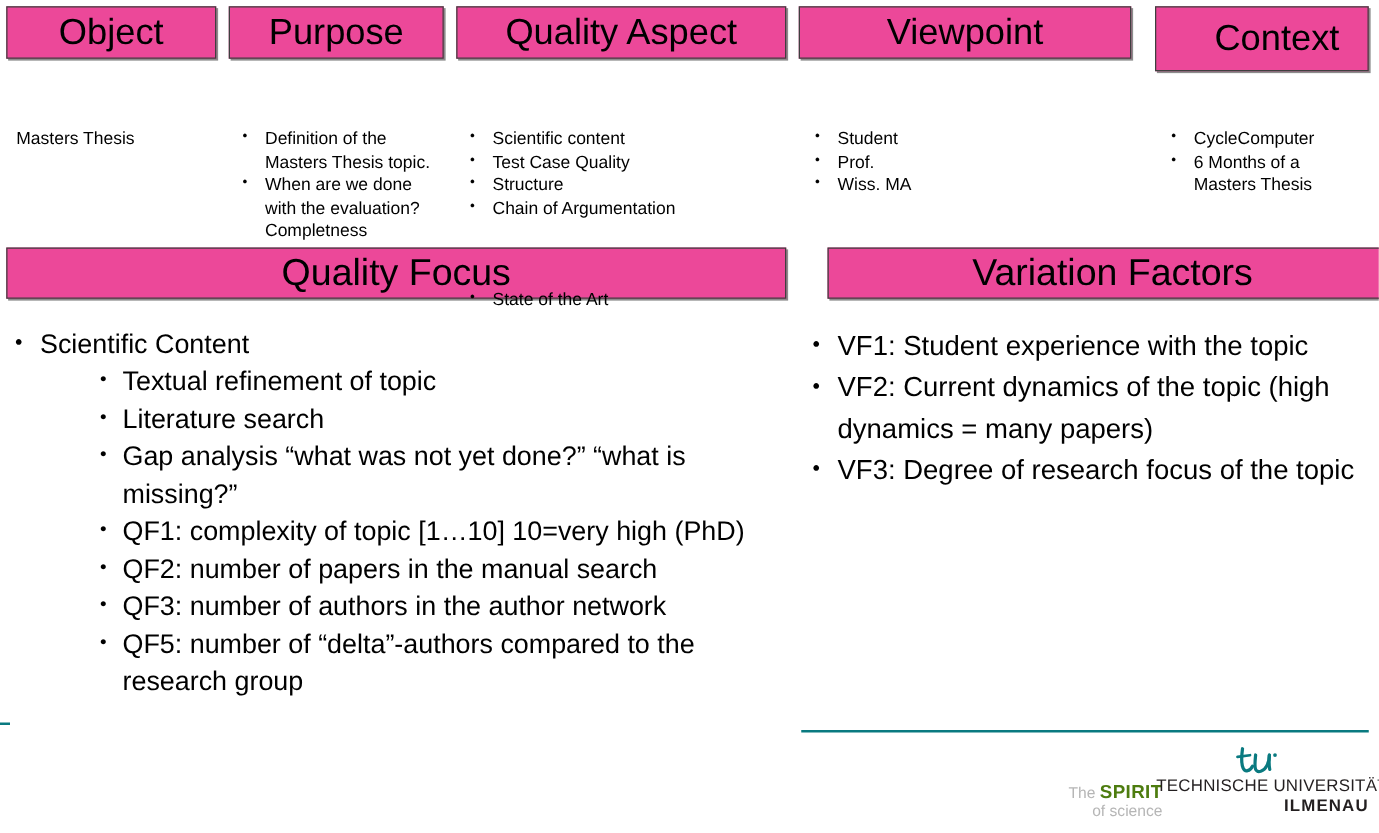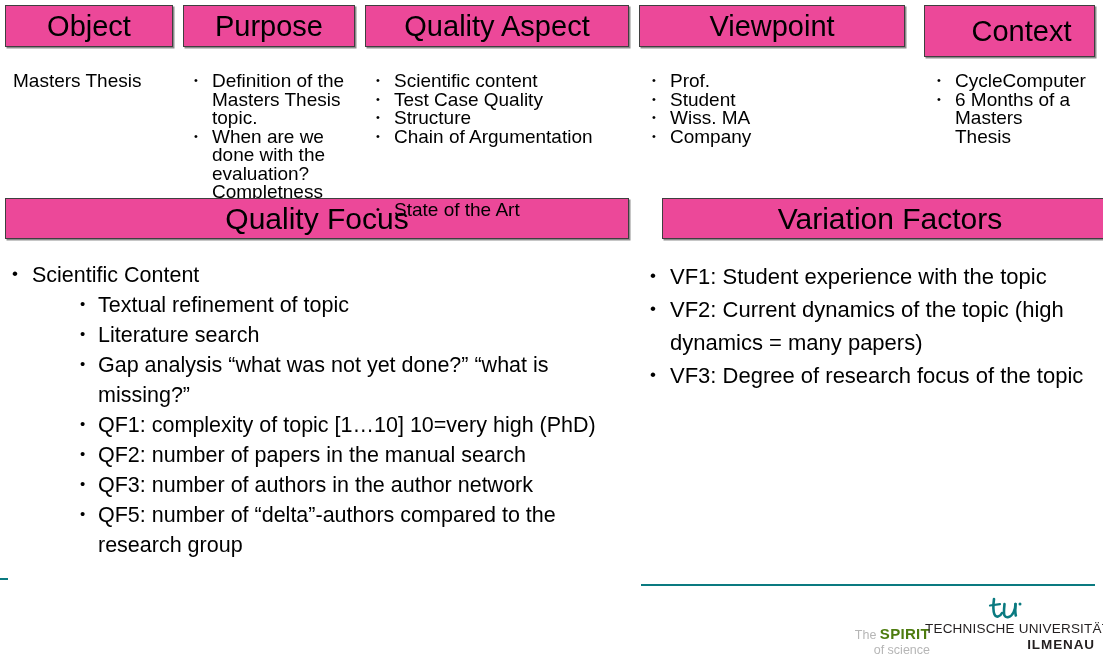--- a/index.html
+++ b/index.html
@@ -33,22 +33,23 @@
     line-height: 1;
     letter-spacing: 0px;
     color: #000;
     white-space: nowrap;
   }
   .hdr-box.row2 .hdr-label { font-size: 30px; }
 
   
   .col-text {
     position: absolute;
-    font-size: 19px;
+    font-size: 14px;
     line-height: 18.5px;
+    margin-top: 29px;
   }
   .col-text .plain { display: block; }
 
   ul.b {
     list-style: none;
     margin: 0;
     padding: 0;
   }
   ul.b > li {
     position: relative;
@@ -213,24 +214,23 @@
 </div>
 
 <div class="col-text" style="left:372px; top:201px; width:262px; z-index:20;">
   <ul class="b">
     <li>State of the Art</li>
   </ul>
 </div>
 
 <div class="col-text" style="left:648px; top:72px; width:250px;">
   <ul class="b">
+    <li>Student</li>
     <li>Prof.</li>
-    <li>Student</li>
     <li>Wiss. MA</li>
-    <li>Company</li>
   </ul>
 </div>
 
 <div class="col-text" style="left:933px; top:72px; width:150px;">
   <ul class="b">
     <li>CycleComputer</li>
     <li>6 Months of a Masters Thesis</li>
   </ul>
 </div>
 

